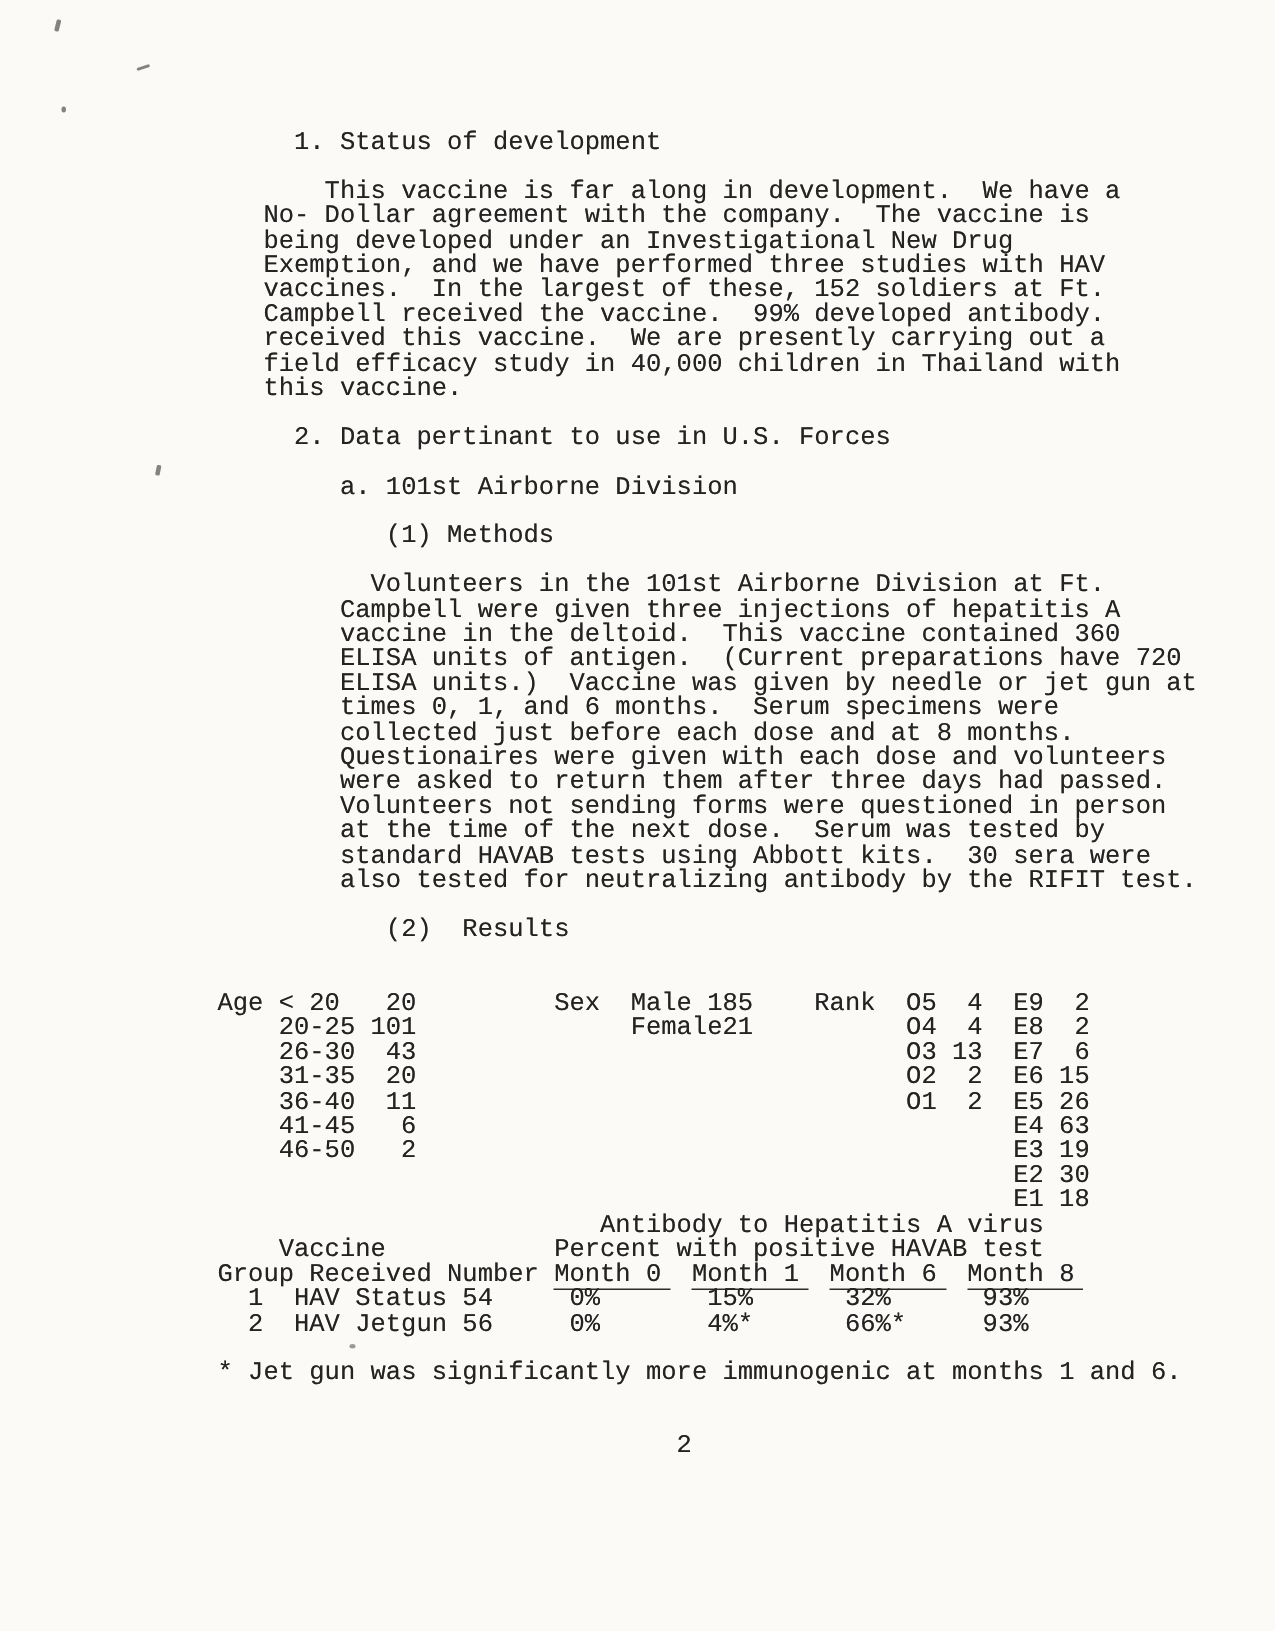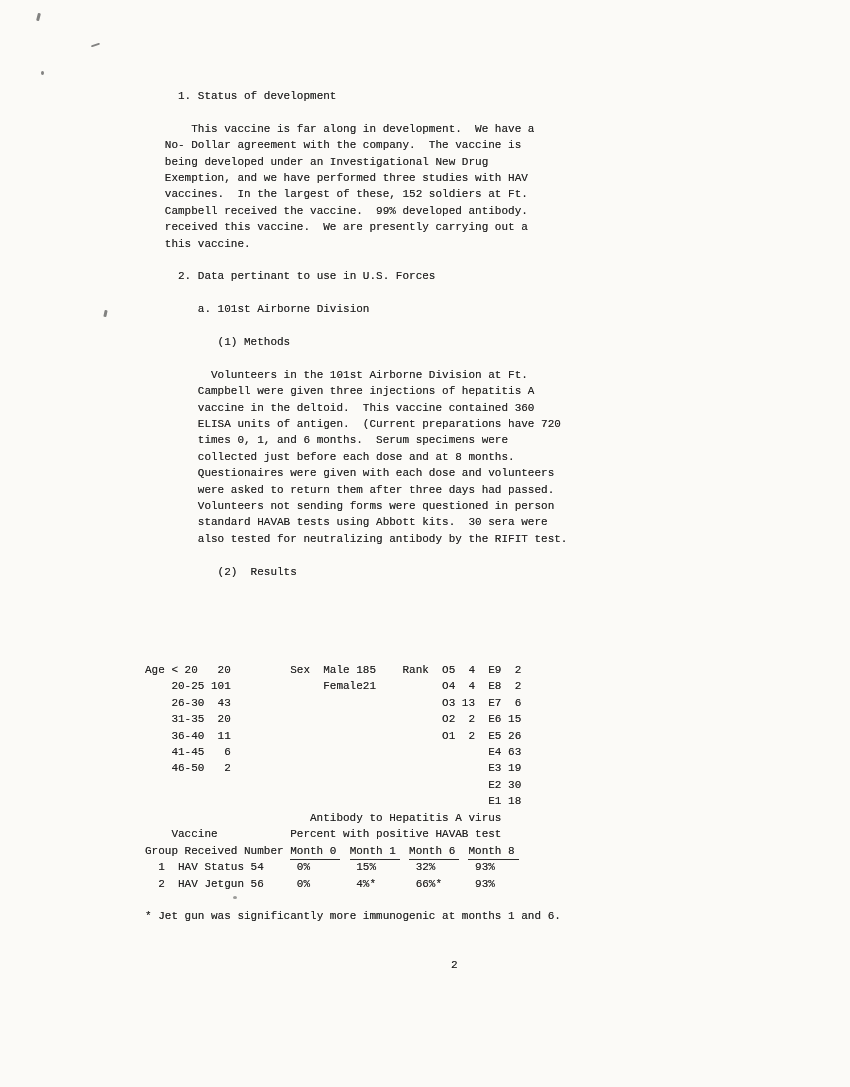--- a/index.html
+++ b/index.html
@@ -1,21 +1,21 @@
 <!DOCTYPE html>
 <html><head>
 <meta charset="utf-8">
 <style>
   * { margin:0; padding:0; box-sizing:border-box; }
   html,body { width:850px; height:1087px; }
   body { background:#fbfaf7; overflow:hidden; }
   .page {
     position:relative; width:850px; height:1087px; background:#fbfaf7;
     font-family:"Liberation Mono","DejaVu Sans Mono",monospace;
-    font-size:11px; line-height:16.4px; color:#232323;
+    font-size:17px; line-height:16.4px; color:#232323;
     text-shadow:0 0 0.4px rgba(30,30,30,.55);
   }
   .textcol { position:absolute; left:145px; top:88px; }
   .ln { white-space:pre; min-height:16.4px; }
   .blank { height:16.4px; }
   .abs { position:absolute; top:0; white-space:pre; }
   
   .demo { position:absolute; left:145px; top:662px; width:620px; height:148px; }
   .grp { position:absolute; top:0; }
   .row { position:relative; height:16.4px; }
@@ -53,42 +53,45 @@
 
     <div>
 
     <div class="ln">       This vaccine is far along in development.  We have a</div>
         <div class="ln">   No- Dollar agreement with the company.  The vaccine is</div>
         <div class="ln">   being developed under an Investigational New Drug</div>
         <div class="ln">   Exemption, and we have performed three studies with HAV</div>
         <div class="ln">   vaccines.  In the largest of these, 152 soldiers at Ft.</div>
         <div class="ln">   Campbell received the vaccine.  99% developed antibody.</div>
         <div class="ln">   received this vaccine.  We are presently carrying out a</div>
+        <div class="ln">   field efficacy study in 40,000 children in Thailand with</div>
         <div class="ln">   this vaccine.</div>
       </div>
 
     <div class="ln blank"></div>
     <div class="ln">     2. Data pertinant to use in U.S. Forces</div>
     <div class="ln blank"></div>
     <div class="ln">        a. 101st Airborne Division</div>
     <div class="ln blank"></div>
     <div class="ln">           (1) Methods</div>
     <div class="ln blank"></div>
 
     <div>
 
     <div class="ln">          Volunteers in the 101st Airborne Division at Ft.</div>
         <div class="ln">        Campbell were given three injections of hepatitis A</div>
         <div class="ln">        vaccine in the deltoid.  This vaccine contained 360</div>
         <div class="ln">        ELISA units of antigen.  (Current preparations have 720</div>
+        <div class="ln">        ELISA units.)  Vaccine was given by needle or jet gun at</div>
         <div class="ln">        times 0, 1, and 6 months.  Serum specimens were</div>
         <div class="ln">        collected just before each dose and at 8 months.</div>
         <div class="ln">        Questionaires were given with each dose and volunteers</div>
         <div class="ln">        were asked to return them after three days had passed.</div>
         <div class="ln">        Volunteers not sending forms were questioned in person</div>
+        <div class="ln">        at the time of the next dose.  Serum was tested by</div>
         <div class="ln">        standard HAVAB tests using Abbott kits.  30 sera were</div>
         <div class="ln">        also tested for neutralizing antibody by the RIFIT test.</div>
       </div>
 
     <div class="ln blank"></div>
     <div class="ln">           (2)  Results</div>
   </div>
 
   <div class="demo">
     <span class="abs" style="left:0ch">Age</span>

